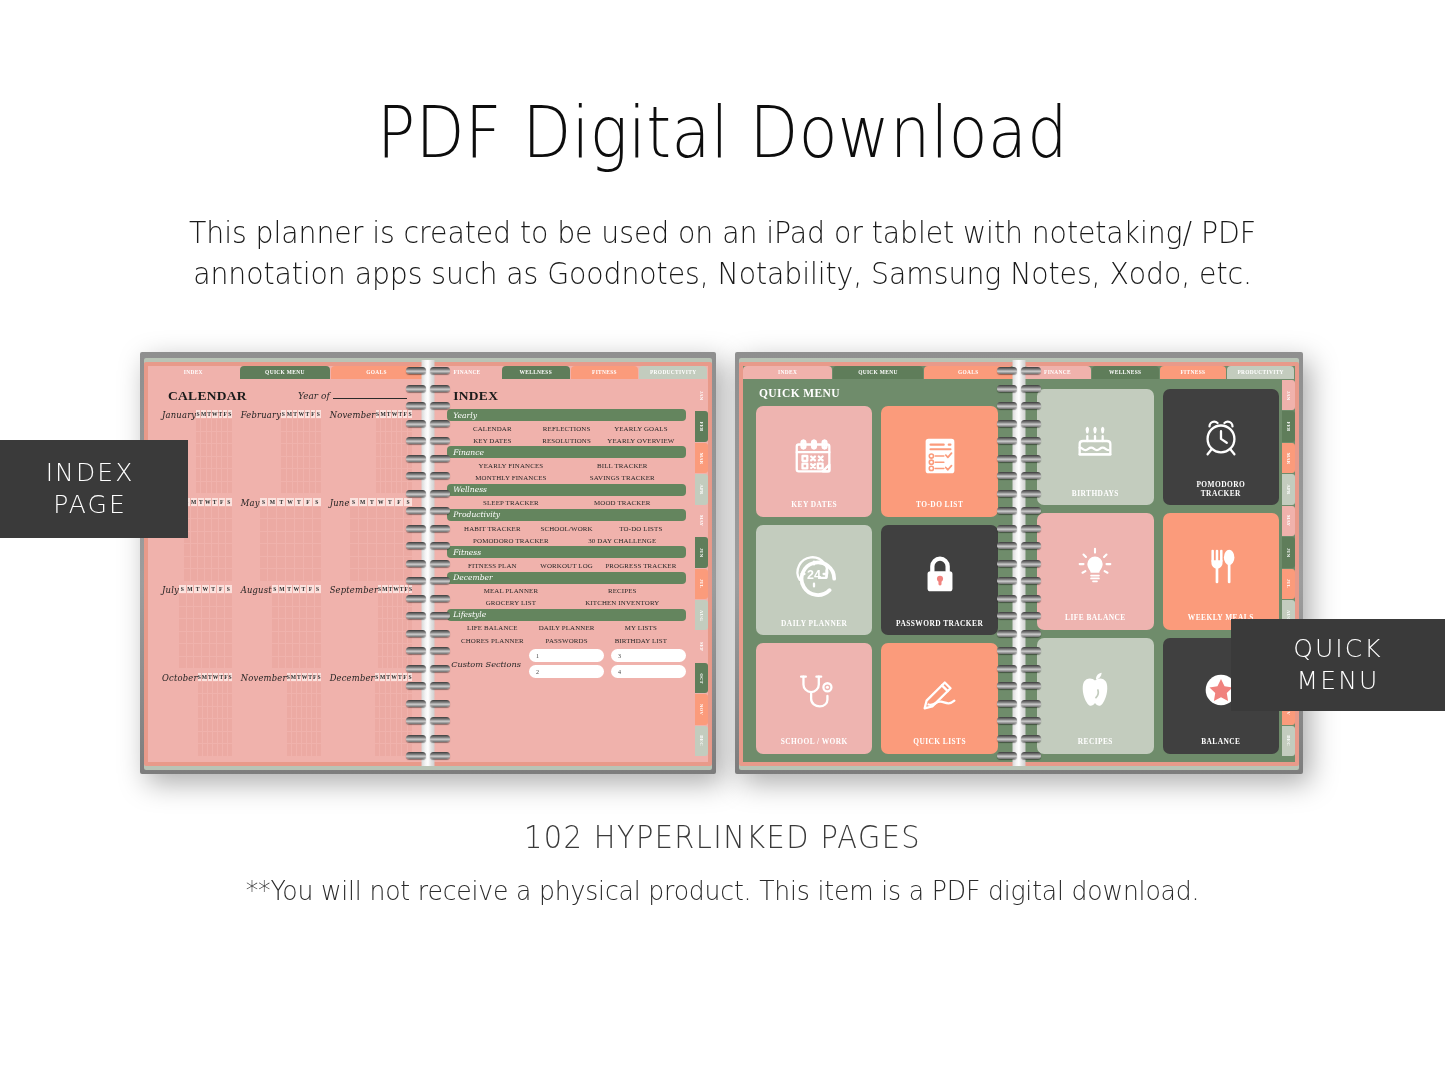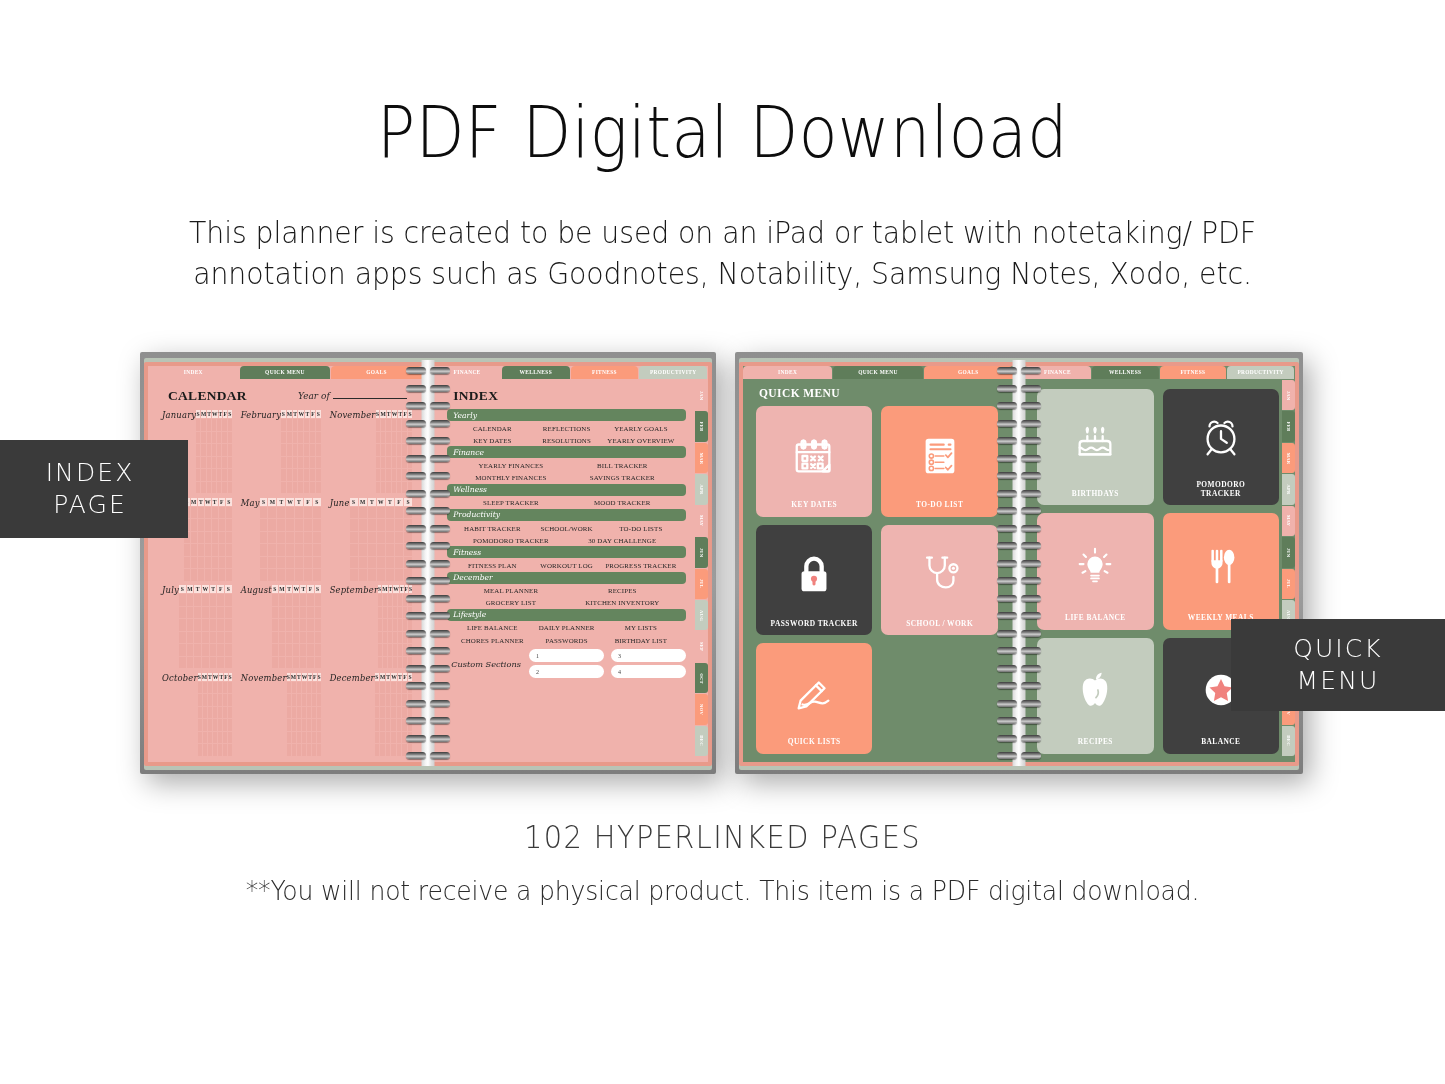--- a/index.html
+++ b/index.html
@@ -1335,20 +1335,32 @@
                     <path d="M30 23l2.2 2.4L36 21" stroke="#fb9b7b" stroke-width="1.8" fill="none" stroke-linecap="round" stroke-linejoin="round"></path>
                     <circle cx="15" cy="30.5" r="2.2" fill="none" stroke="#fb9b7b" stroke-width="1.6"></circle>
                     <path d="M19 30.5h9" stroke="#fb9b7b" stroke-width="1.6" stroke-linecap="round"></path>
                     <circle cx="15" cy="37" r="2.2" fill="none" stroke="#fb9b7b" stroke-width="1.6"></circle>
                     <path d="M19 37h9" stroke="#fb9b7b" stroke-width="1.6" stroke-linecap="round"></path>
                     <path d="M30 36l2.2 2.4L36 34" stroke="#fb9b7b" stroke-width="1.8" fill="none" stroke-linecap="round" stroke-linejoin="round"></path>
                   </svg>
                 </div>
                 <div class="tlabel">TO-DO LIST</div>
               </div>
+              <div class="tile c-sage">
+                <div class="ico">
+                  <svg viewBox="0 0 48 48">
+                    <path d="M34 24a10.5 10.5 0 1 0-3 7.4" transform="translate(-10,-10) scale(1.62)" stroke="#fff" fill="none" stroke-width="2.4" stroke-linecap="round" stroke-linejoin="round"></path>
+                    <path d="M9 30A15.5 15.5 0 1 1 37 27" stroke="#fff" fill="none" stroke-width="2.4" stroke-linecap="round" stroke-linejoin="round"></path>
+                    <path d="M37 20v8h-7" stroke="#fff" fill="none" stroke-width="2.4" stroke-linecap="round" stroke-linejoin="round"></path>
+                    <path d="M24 11v3M11 24h3M24 37v-3M37 24h-3" stroke="#fff" fill="none" stroke-width="2.4" stroke-linecap="round" stroke-linejoin="round"></path>
+                    <text x="24" y="29" font-family="Liberation Sans, sans-serif" font-size="13" font-weight="700" fill="#fff" text-anchor="middle">24</text>
+                  </svg>
+                </div>
+                <div class="tlabel">DAILY PLANNER</div>
+              </div>
               <div class="tile c-coral">
                 <div class="ico">
                   <svg viewBox="0 0 48 48">
                     <rect x="11" y="21" width="26" height="21" rx="3" fill="#fff"></rect>
                     <path d="M16 21v-5a8 8 0 0 1 16 0v5" stroke="#fff" stroke-width="4.5" fill="none" stroke-linecap="round"></path>
                     <circle cx="24" cy="29" r="3.2" fill="#f0827e"></circle>
                     <rect x="22.4" y="30" width="3.2" height="6" rx="1.5" fill="#f0827e"></rect>
                   </svg>
                 </div>
                 <div class="tlabel">PASSWORD TRACKER</div>

